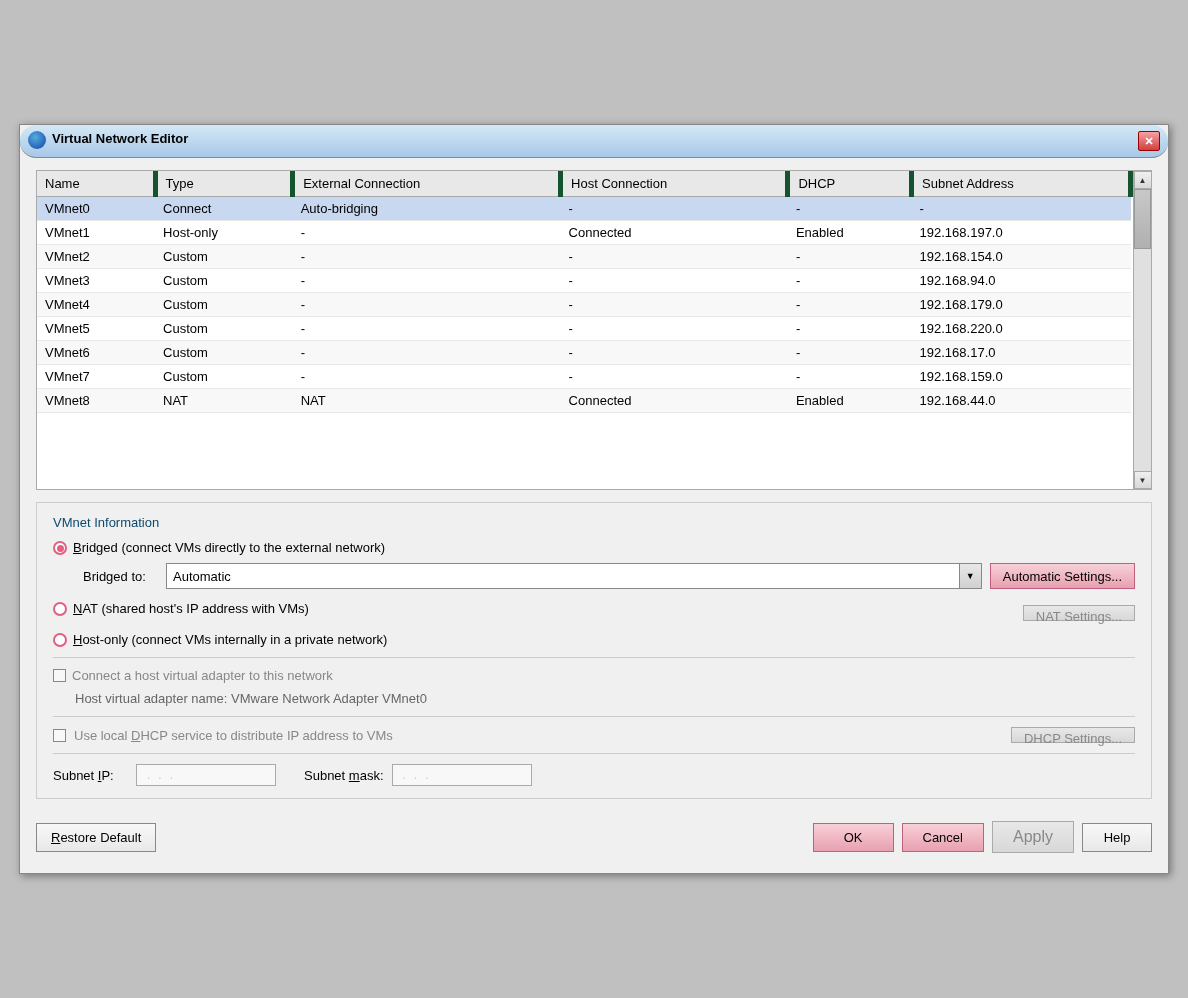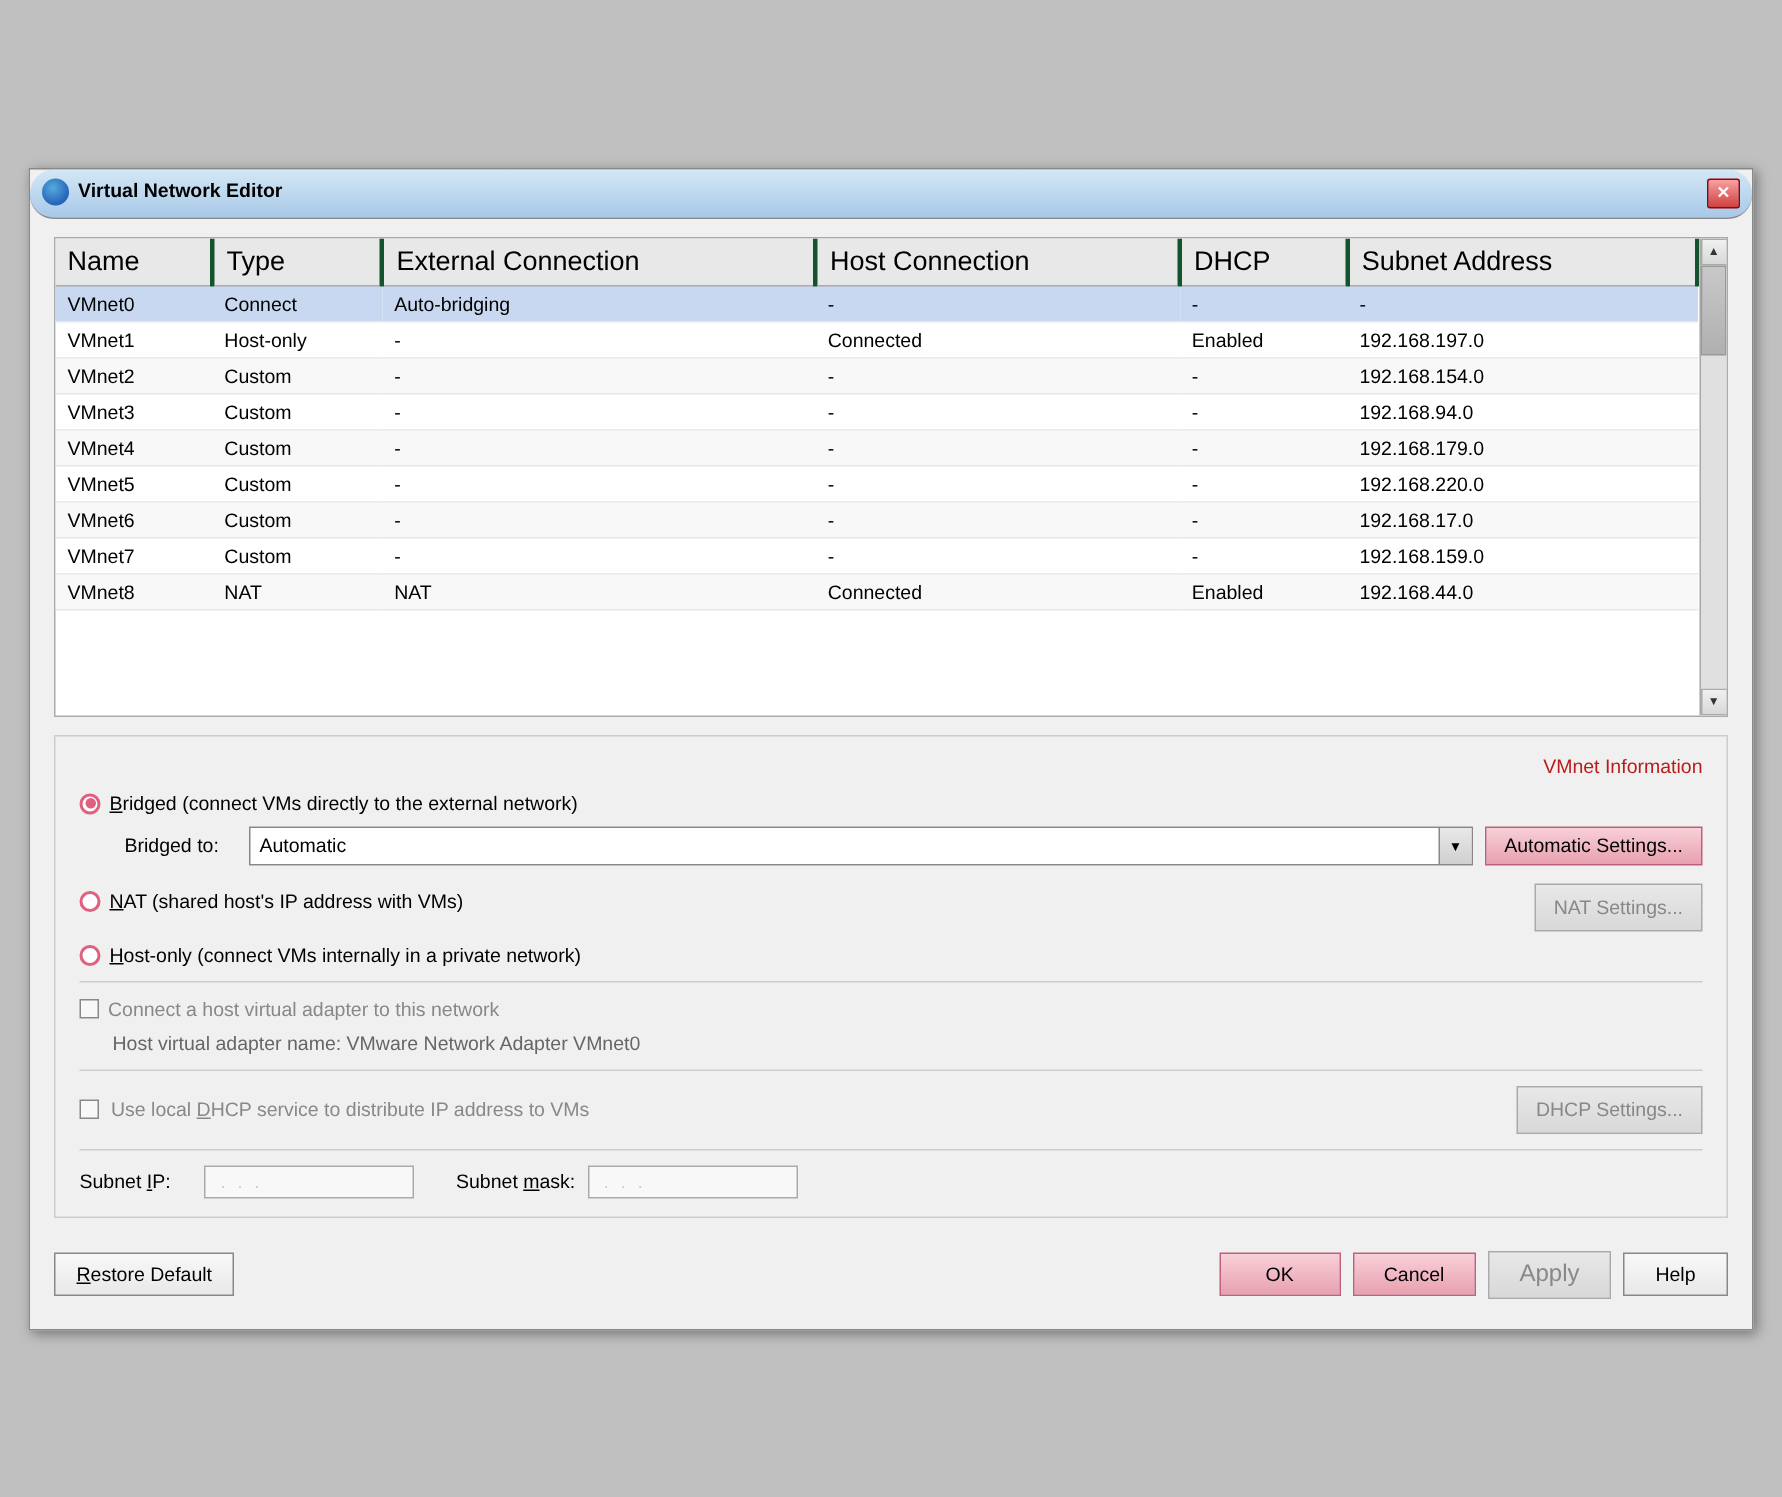--- a/index.html
+++ b/index.html
@@ -77,22 +77,22 @@
       border-collapse: collapse;
     }
     thead tr {
       background: #e8e8e8;
       border-bottom: 1px solid #aaa;
     }
     thead th {
       text-align: left;
       padding: 5px 8px;
       font-weight: normal;
-      border-right: 3px solid #14532d;
-      font-size: 18px;
+      border-right: 5px solid #14532d;
+      font-size: 13px;
     }
     tbody tr {
       border-bottom: 1px solid #e8e8e8;
     }
     tbody tr:nth-child(odd) {
       background: #f8f8f8;
     }
     tbody tr:nth-child(even) {
       background: white;
     }
@@ -141,22 +141,21 @@
     
     .vmnet-info {
       border: 1px solid #ccc;
       background: #f0f0f0;
       padding: 12px 16px;
       margin-bottom: 12px;
     }
     .section-title {
       font-size: 13px;
       margin-bottom: 10px;
-      color: #b91c1c;
-      text-align: right;
+      color: #0c4a6e;
     }
     .radio-row {
       display: flex;
       align-items: flex-end;
       margin-bottom: 8px;
       gap: 6px;
     }
     .radio-circle {
       width: 14px;
       height: 14px;
@@ -222,21 +221,21 @@
       cursor: pointer;
       font-size: 13px;
       height: 26px;
     }
     .btn-disabled {
       background: linear-gradient(to bottom, #e8e8e8, #d8d8d8);
       border: 1px solid #aaa;
       padding: 3px 12px;
       cursor: default;
       font-size: 13px;
-      height: 32px;
+      height: 16px;
       color: #888;
       text-align: right;
     }
     .nat-row {
       display: flex;
       align-items: center;
       margin-bottom: 8px;
       margin-top: 12px;
     }
     .nat-radio-section {

